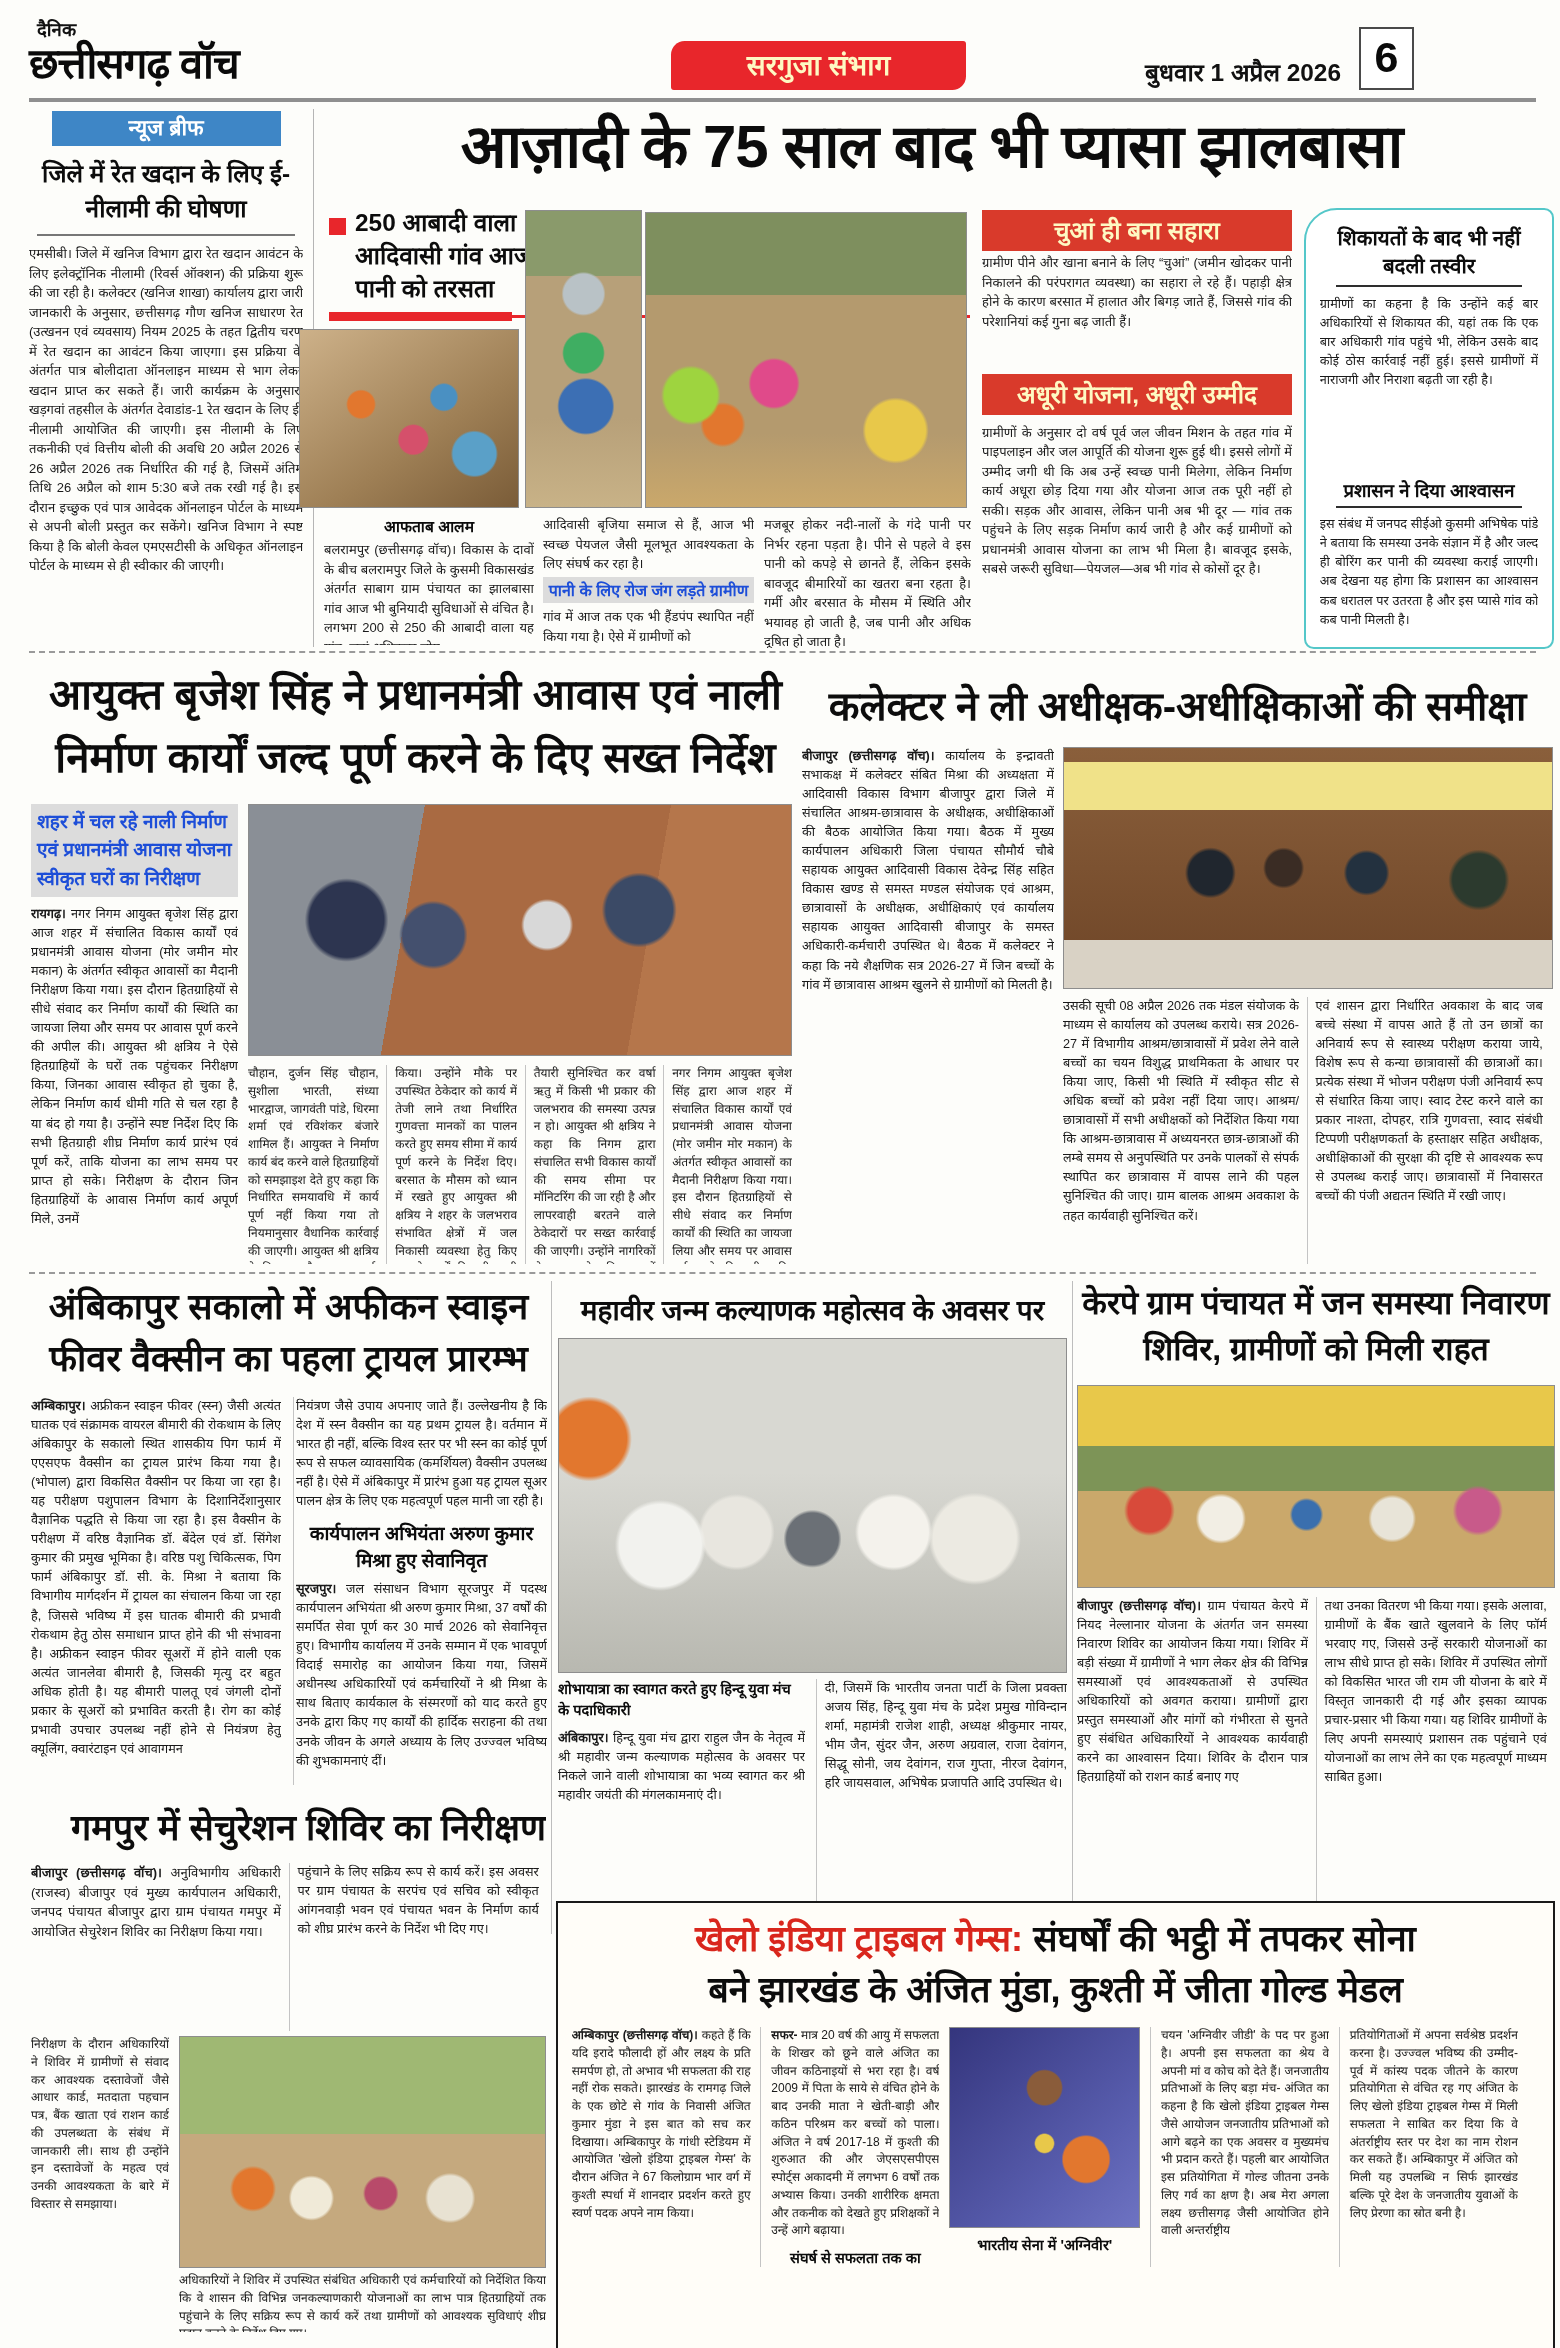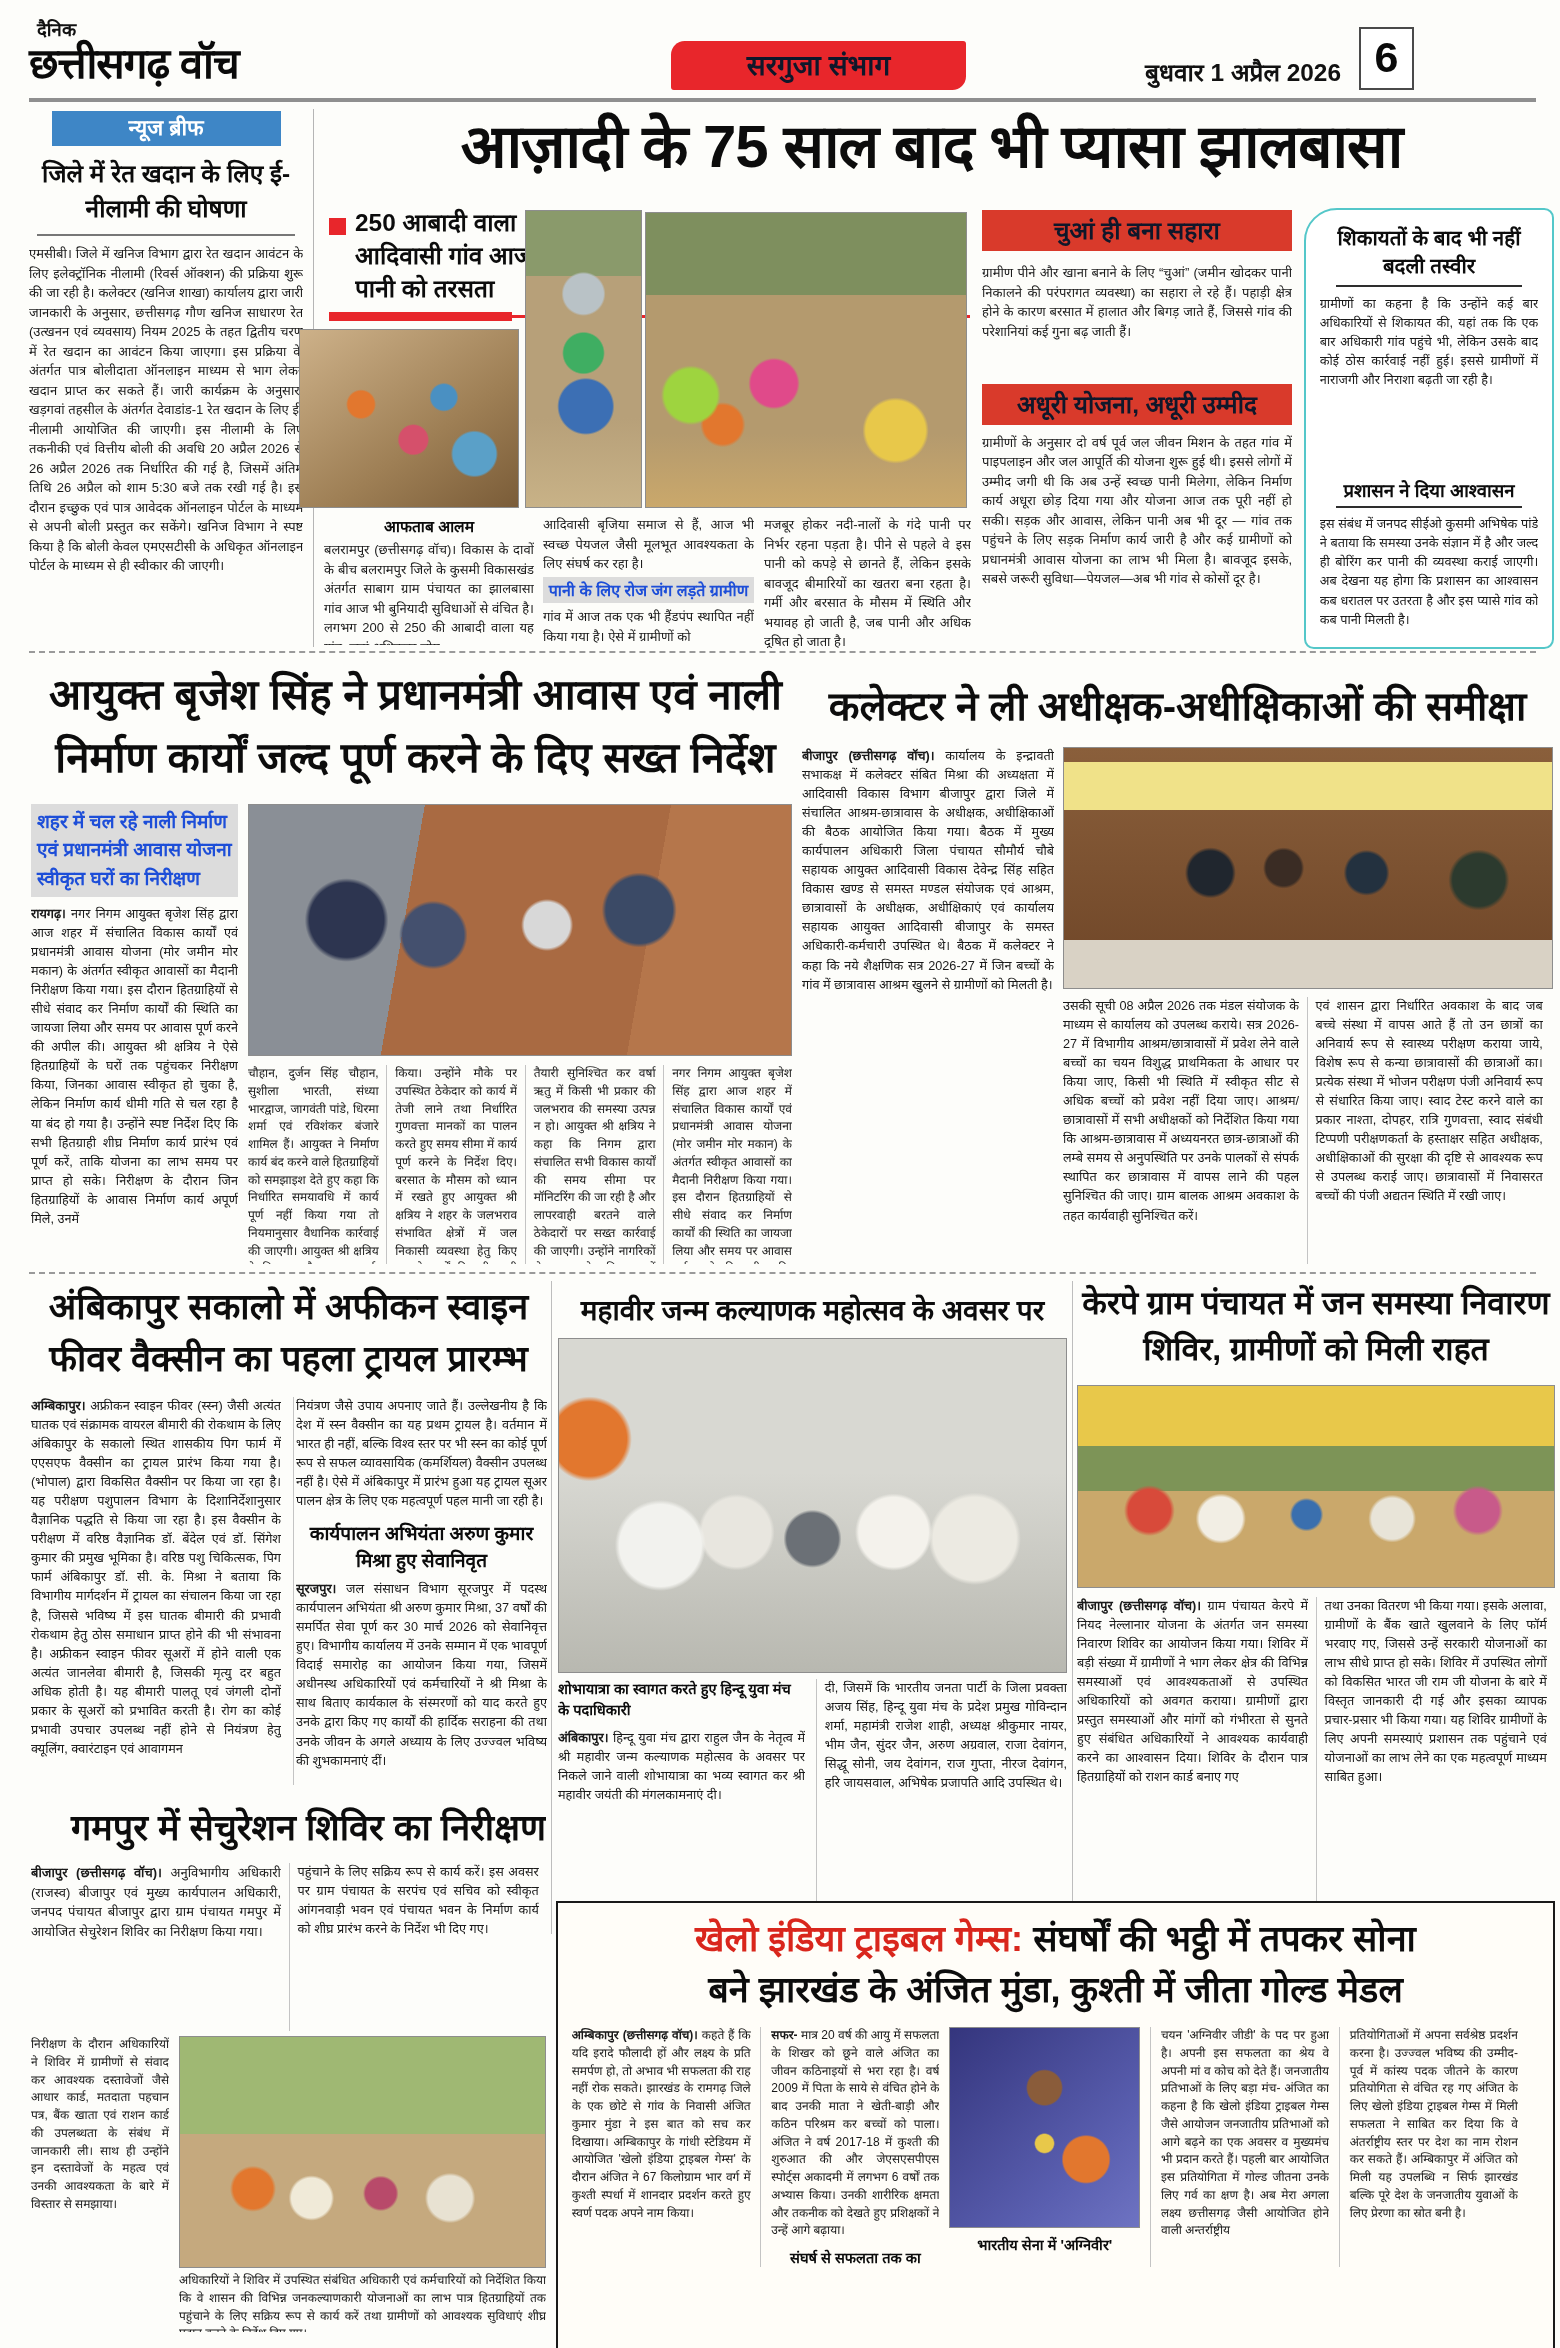--- a/index.html
+++ b/index.html
@@ -6,21 +6,21 @@
   body{width:1560px;height:2348px;background:#f6f5f1;font-family:"Liberation Sans","DejaVu Sans",sans-serif;}
   .page{position:relative;width:1560px;height:2348px;background:#fdfdfa;overflow:hidden;}
   .abs{position:absolute;}
   .just{text-align:justify;}
   .ctr{text-align:center;}
   .bt{font-size:13px;line-height:1.5;color:#191919;overflow:hidden;}
   .bts{font-size:12px;line-height:1.48;color:#191919;overflow:hidden;}
   .lead-in{font-weight:bold;}
   .hl{font-weight:bold;color:#0c0c0c;overflow:hidden;}
   .photo{border:1px solid #8d8d8d;box-sizing:border-box;}
-  .redhead{background:#d93a2b;color:#0f172a;font-weight:bold;text-align:center;overflow:hidden;}
+  .redhead{background:#d93a2b;color:#fef9c3;font-weight:bold;text-align:center;overflow:hidden;}
   .graysub{background:#dcdcdc;font-weight:bold;color:#1d4ed8;}
   .rule-v{width:1px;background:#bdbdbd;}
   .dash{border-top:2px dashed #9a9a9a;height:0;}
   .ubar{height:2px;background:#2e2e2e;margin:3.9px auto 7.8px auto;width:85%;}
   .colflex{display:flex;}
   .colflex > div{box-sizing:border-box;}
 </style>
 </head>
 <body>
 
@@ -69,21 +69,21 @@
   <div class="abs bt just" style="left:324px;top:540px;width:210px;height:105px;">बलरामपुर (छत्तीसगढ़ वॉच)। विकास के दावों के बीच बलरामपुर जिले के कुसमी विकासखंड अंतर्गत साबाग ग्राम पंचायत का झालबासा गांव आज भी बुनियादी सुविधाओं से वंचित है। लगभग 200 से 250 की आबादी वाला यह गांव, जहां अधिकतर लोग</div>
   <div class="abs" style="left:543px;top:515px;width:211px;height:133px;overflow:hidden;">
     <div class="bt just">आदिवासी बृजिया समाज से हैं, आज भी स्वच्छ पेयजल जैसी मूलभूत आवश्यकता के लिए संघर्ष कर रहा है।</div>
     <div class="graysub ctr" style="font-size:16px;margin:3.9px 0;padding:2px 0;">पानी के लिए रोज जंग लड़ते ग्रामीण</div>
     <div class="bt just">गांव में आज तक एक भी हैंडपंप स्थापित नहीं किया गया है। ऐसे में ग्रामीणों को</div>
   </div>
   <div class="abs bt just" style="left:764px;top:515px;width:207px;height:133px;">मजबूर होकर नदी-नालों के गंदे पानी पर निर्भर रहना पड़ता है। पीने से पहले वे इस पानी को कपड़े से छानते हैं, लेकिन इसके बावजूद बीमारियों का खतरा बना रहता है। गर्मी और बरसात के मौसम में स्थिति और भयावह हो जाती है, जब पानी और अधिक दूषित हो जाता है।</div>
 
   <div class="abs" style="left:982px;top:210px;width:310px;height:439px;overflow:hidden;">
     <div class="redhead" style="height:41px;line-height:41px;font-size:24.4px;">चुआं ही बना सहारा</div>
-    <div class="bt just" style="height:115px;margin-top:12px;">ग्रामीण पीने और खाना बनाने के लिए “चुआं” (जमीन खोदकर पानी निकालने की परंपरागत व्यवस्था) का सहारा ले रहे हैं। पहाड़ी क्षेत्र होने के कारण बरसात में हालात और बिगड़ जाते हैं, जिससे गांव की परेशानियां कई गुना बढ़ जाती हैं।</div>
+    <div class="bt just" style="height:115px;margin-top:2px;">ग्रामीण पीने और खाना बनाने के लिए “चुआं” (जमीन खोदकर पानी निकालने की परंपरागत व्यवस्था) का सहारा ले रहे हैं। पहाड़ी क्षेत्र होने के कारण बरसात में हालात और बिगड़ जाते हैं, जिससे गांव की परेशानियां कई गुना बढ़ जाती हैं।</div>
     <div class="redhead" style="height:41px;line-height:41px;font-size:24.4px;margin-top:5.9px;">अधूरी योजना, अधूरी उम्मीद</div>
     <div class="bt just" style="height:217px;margin-top:7.8px;">ग्रामीणों के अनुसार दो वर्ष पूर्व जल जीवन मिशन के तहत गांव में पाइपलाइन और जल आपूर्ति की योजना शुरू हुई थी। इससे लोगों में उम्मीद जगी थी कि अब उन्हें स्वच्छ पानी मिलेगा, लेकिन निर्माण कार्य अधूरा छोड़ दिया गया और योजना आज तक पूरी नहीं हो सकी। सड़क और आवास, लेकिन पानी अब भी दूर — गांव तक पहुंचने के लिए सड़क निर्माण कार्य जारी है और कई ग्रामीणों को प्रधानमंत्री आवास योजना का लाभ भी मिला है। बावजूद इसके, सबसे जरूरी सुविधा—पेयजल—अब भी गांव से कोसों दूर है।</div>
   </div>
 
   <div class="abs" style="left:1304px;top:208px;width:250px;height:441px;border:2.9px solid #54c7c9;border-radius:33px 9.8px 9.8px 9.8px;padding:9.8px 13.7px;box-sizing:border-box;overflow:hidden;background:#fff;">
     <div class="hl ctr" style="font-size:20.5px;line-height:1.4;margin-top:3.9px;">शिकायतों के बाद भी नहीं बदली तस्वीर</div>
     <div class="ubar"></div>
     <div class="bt just" style="font-size:12.7px;height:176px;">ग्रामीणों का कहना है कि उन्होंने कई बार अधिकारियों से शिकायत की, यहां तक कि एक बार अधिकारी गांव पहुंचे भी, लेकिन उसके बाद कोई ठोस कार्रवाई नहीं हुई। इससे ग्रामीणों में नाराजगी और निराशा बढ़ती जा रही है।</div>
     <div class="hl ctr" style="font-size:18.5px;margin-top:5.9px;">प्रशासन ने दिया आश्वासन</div>
     <div class="ubar"></div>

